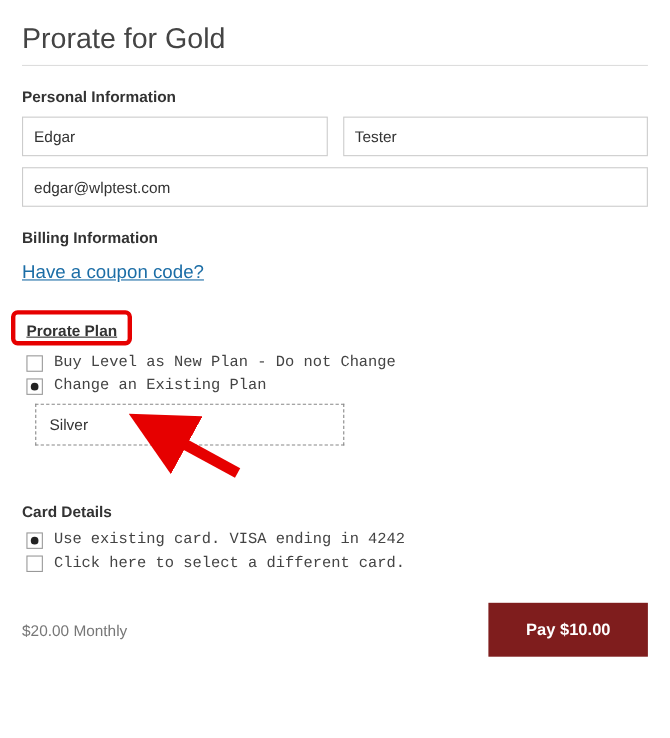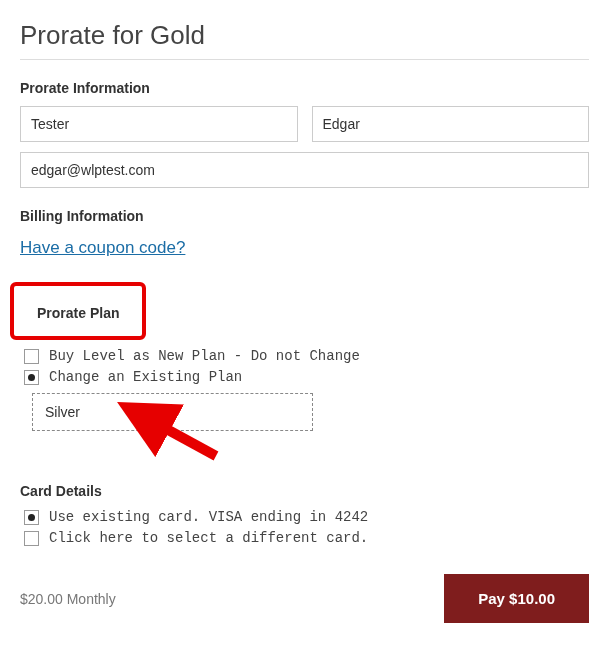--- a/index.html
+++ b/index.html
@@ -51,21 +51,22 @@
     }
     .highlight-box {
       border: 4px solid #e60000;
       border-radius: 6px;
       padding: 6px 10px 2px 10px;
       display: inline-block;
       margin-top: 24px;
       margin-left: -10px;
     }
     .highlight-box .section-title {
-      margin: 13px;
+      margin: 0;
+      text-decoration: underline;
     }
     .radio-row {
       display: flex;
       align-items: center;
       margin: 5px 0;
       font-size: 14px;
       color: #444;
       font-family: Liberation Mono, monospace;
     }
     .radio-outer {
@@ -124,25 +125,25 @@
       margin-left: 2px;
     }
   </style>
 </head>
 <body>
 
 
 
 <h1>Prorate for Gold</h1>
 
-<div class="section-title">Prorate Information</div>
+<div class="section-title">Personal Information</div>
 
 <div class="row">
+  <div class="input-box">Edgar</div>
   <div class="input-box">Tester</div>
-  <div class="input-box">Edgar</div>
 </div>
 
 <div class="input-box full-width">edgar@wlptest.com</div>
 
 <div class="section-title">Billing Information</div>
 
 <a href="#" class="coupon-link">Have a coupon code?</a>
 
 <div>
   <div class="highlight-box">

